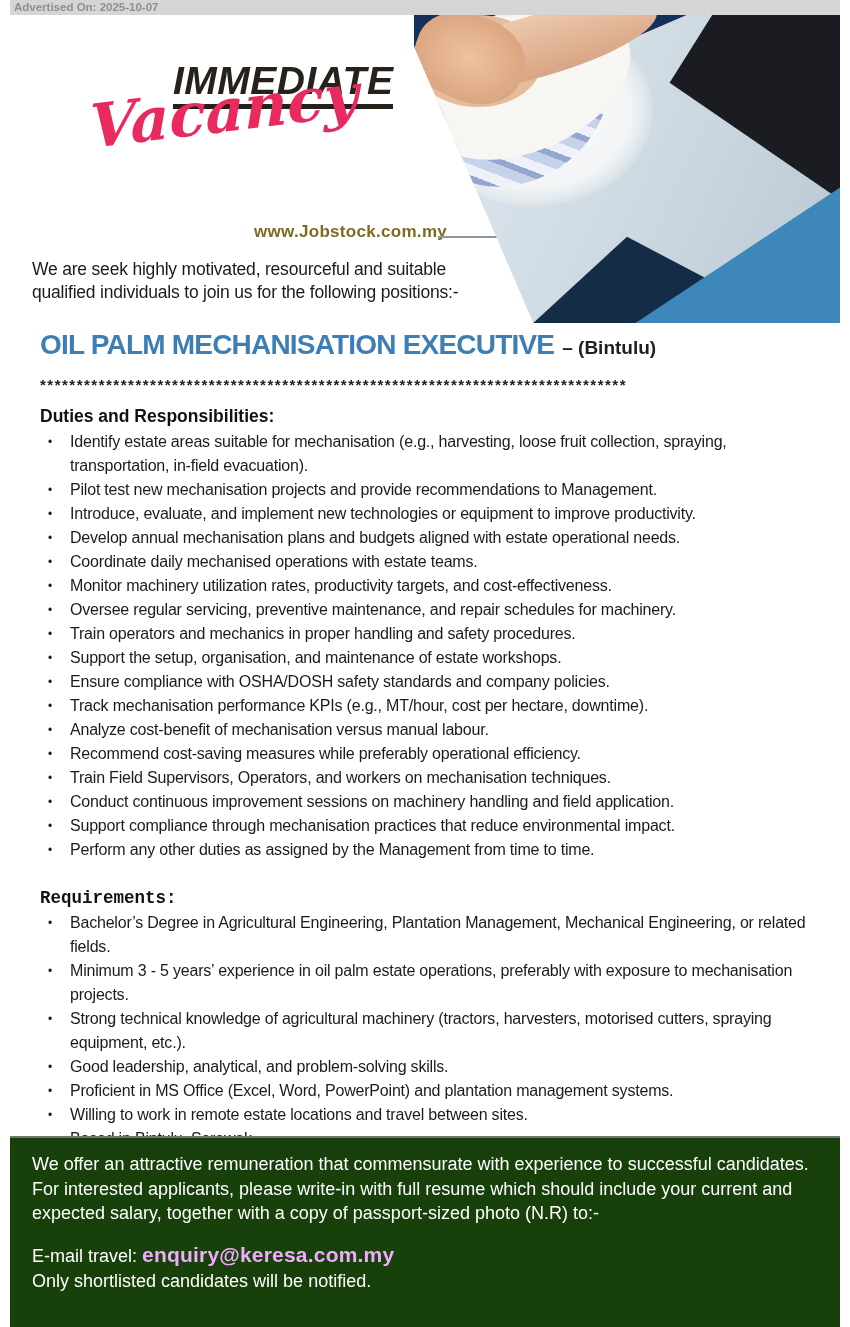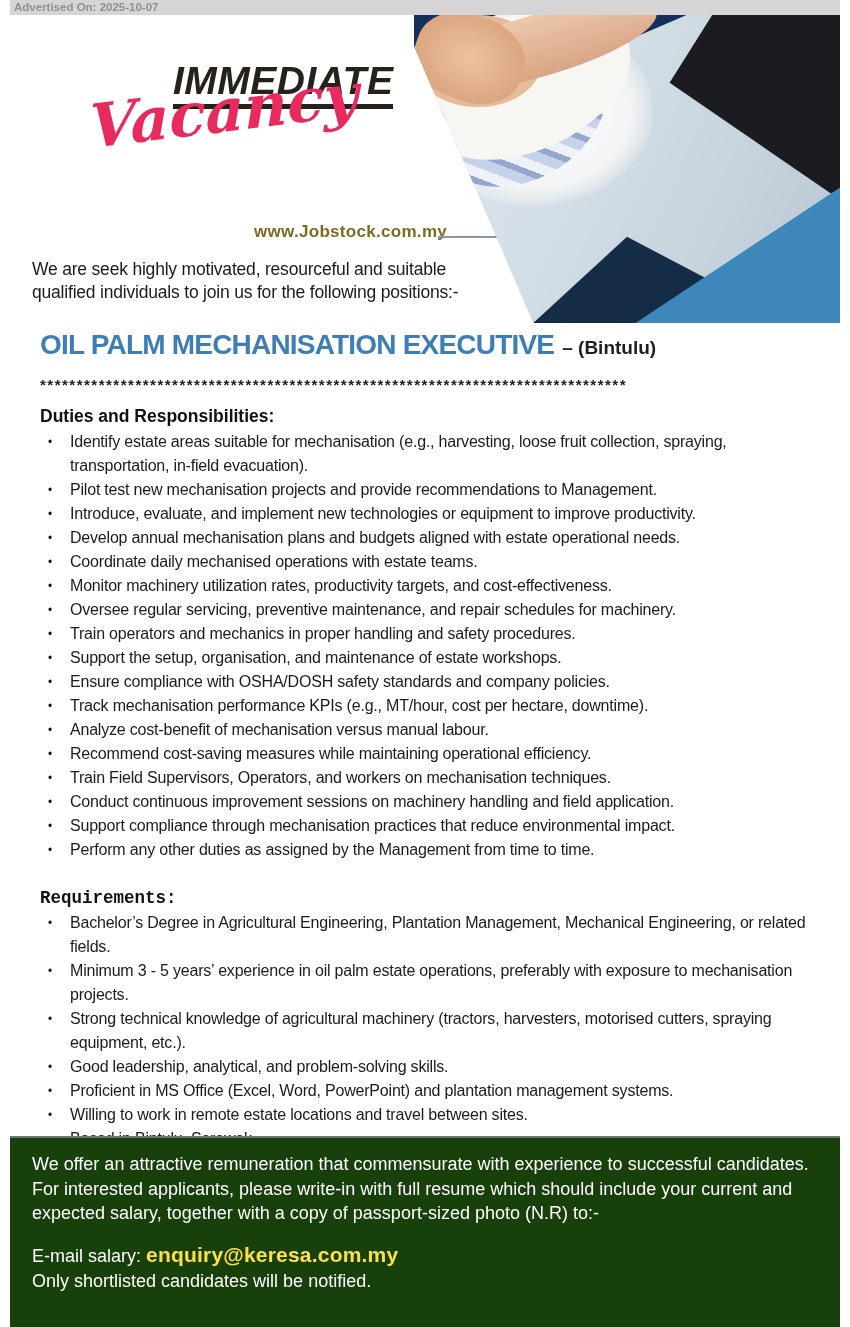--- a/index.html
+++ b/index.html
@@ -107,21 +107,21 @@
   
   .footer {
     flex:0 0 191px; height:191px; box-sizing:border-box;
     background:#17400a; border-top:2px solid #737373;
     color:#ffffff; padding:14px 22px 0;
     font-size:18px; line-height:24.5px;
   }
   .f-par { margin:0; max-width:790px; }
   .f-email { margin:17px 0 0; }
   .email {
-    color:#fde047; font-weight:bold; font-size:21px; text-decoration:none;
+    color:#f0abfc; font-weight:bold; font-size:21px; text-decoration:none;
     cursor:pointer; letter-spacing:0.2px;
   }
   .f-note { margin:1px 0 0; }
 </style>
 </head>
 <body>
 
 <div class="page">
 
   <div class="topbar">
@@ -201,21 +201,21 @@
         <li>
         <span class="bullet">•</span>
         <span class="li-text">Track mechanisation performance KPIs (e.g., MT/hour, cost per hectare, downtime).</span>
       </li>
         <li>
         <span class="bullet">•</span>
         <span class="li-text">Analyze cost-benefit of mechanisation versus manual labour.</span>
       </li>
         <li>
         <span class="bullet">•</span>
-        <span class="li-text">Recommend cost-saving measures while maintaining operational efficiency.</span>
+        <span class="li-text">Recommend cost-saving measures while preferably operational efficiency.</span>
       </li>
         <li>
         <span class="bullet">•</span>
         <span class="li-text">Train Field Supervisors, Operators, and workers on mechanisation techniques.</span>
       </li>
         <li>
         <span class="bullet">•</span>
         <span class="li-text">Conduct continuous improvement sessions on machinery handling and field application.</span>
       </li>
         <li>
@@ -257,18 +257,18 @@
         <li>
         <span class="bullet">•</span>
         <span class="li-text">Based in Bintulu, Sarawak</span>
       </li>
       </ul>
   </div>
 
   <div class="footer">
     <p class="f-par">We offer an attractive remuneration that commensurate with experience to successful candidates. For interested applicants, please write-in with full resume which should include your current and expected salary, together with a copy of passport-sized photo (N.R) to:-</p>
     <p class="f-email">
-      <span>E-mail salary: </span><a class="email">enquiry@keresa.com.my</a>
+      <span>E-mail travel: </span><a class="email">enquiry@keresa.com.my</a>
     </p>
     <p class="f-note">Only shortlisted candidates will be notified.</p>
   </div>
 
 </div>
 
 </body></html>

